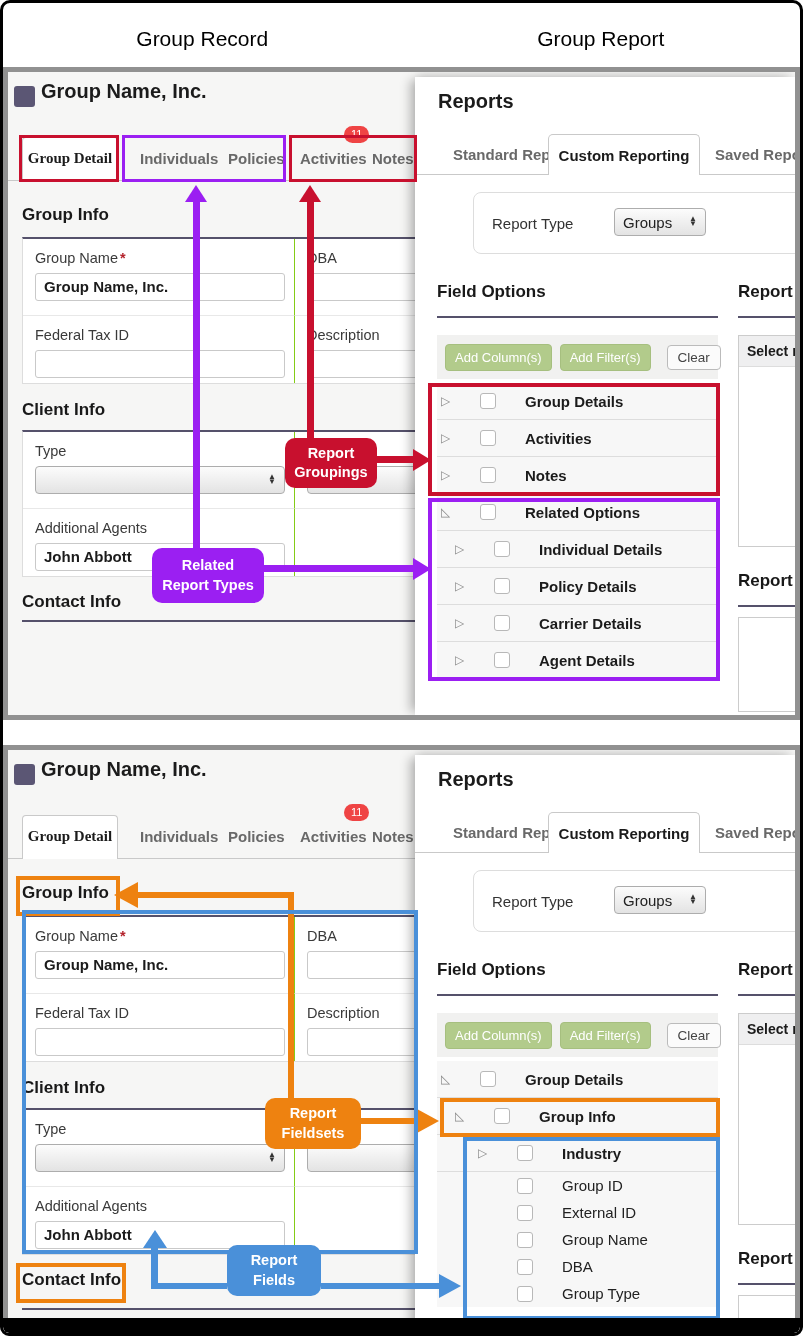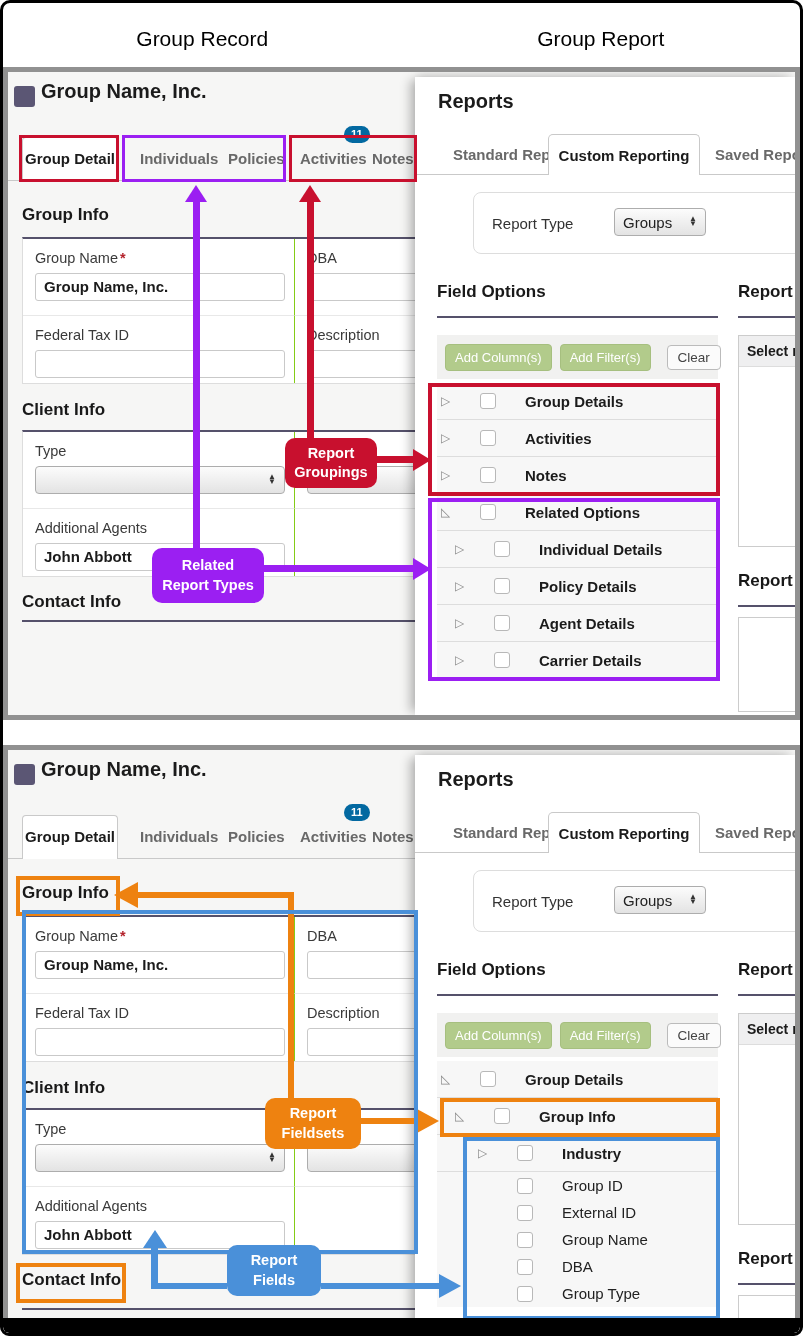--- a/index.html
+++ b/index.html
@@ -13,23 +13,23 @@
   .c1{top:64px;height:653px;}
   .c2{top:742px;height:578px;border-bottom:none;}
   
   .record-app{position:absolute;inset:0;background:#f6f6f5;z-index:1;}
   .sq{position:absolute;left:6px;top:14px;width:21px;height:21px;background:#5b5674;border-radius:3px;}
   .app-title{position:absolute;left:33px;top:8px;font-size:20px;font-weight:bold;color:#1b1b1b;white-space:nowrap;}
   .tabs-row{position:absolute;left:0;top:63px;width:580px;height:46px;}
   .tabs-row .tabline{position:absolute;left:0;right:0;bottom:0;height:1px;background:#c9c9c9;}
   .tabchrome{position:absolute;left:14px;top:2px;width:96px;height:44px;background:#fff;border:1px solid #c9c9c9;border-bottom:none;border-radius:4px 4px 0 0;box-sizing:border-box;}
   .rtab{position:absolute;top:15px;font-size:15px;font-weight:bold;color:#696969;white-space:nowrap;}
-  .rtab.active{color:#1b1b1b;left:14px;width:96px;text-align:center;}
+  .rtab.active{color:#1b1b1b;left:14px;width:96px;text-align:center;font-family:Liberation Serif, serif;}
   .t-ind{left:132px;} .t-pol{left:220px;} .t-act{left:292px;} .t-not{left:364px;}
-  .badge11{position:absolute;left:336px;top:-9px;background:#0369a1;color:#fff;font-size:11px;font-weight:bold;
+  .badge11{position:absolute;left:336px;top:-9px;background:#ef4444;color:#fff;font-size:11px;font-weight:normal;
            padding:1px 7px;border-radius:9px;line-height:15px;}
   .sec-h{position:absolute;font-size:17px;font-weight:bold;color:#191919;white-space:nowrap;}
   .gi-h{left:14px;top:133px;} .ci-h{left:14px;top:328px;} .co-h{left:14px;top:520px;}
   .contact-hr{position:absolute;left:14px;top:548px;width:560px;height:2px;background:#55516b;}
   .c2 .contact-hr{top:558px;}
   .formbox{position:absolute;left:14px;width:560px;background:#fff;border:1px solid #ddd;border-top:2px solid #55516b;
            box-sizing:border-box;display:grid;grid-template-columns:272px 286px;}
   .f1{top:165px;grid-template-rows:76px 68px;}
   .f2{top:358px;grid-template-rows:76px 68px;}
   .cell{padding:11px 12px 6px 12px;box-sizing:border-box;overflow:hidden;}
@@ -240,26 +240,26 @@
               <span class="tlab">Individual Details</span>
             </div>
           <div class="trow b l1">
               <span class="tri c"></span>
               <span class="cb"></span>
               <span class="tlab">Policy Details</span>
             </div>
           <div class="trow b l1">
               <span class="tri c"></span>
               <span class="cb"></span>
+              <span class="tlab">Carrier Details</span>
+            </div>
+          <div class="trow b l1">
+              <span class="tri c"></span>
+              <span class="cb"></span>
               <span class="tlab">Agent Details</span>
-            </div>
-          <div class="trow b l1">
-              <span class="tri c"></span>
-              <span class="cb"></span>
-              <span class="tlab">Carrier Details</span>
             </div>
         </div>
       </div>
 
       <div class="rf-h">Report Filt</div>
       <div class="ubar rf-ubar"></div>
       <div class="selbox">
         <div class="sb-h">Select recor</div>
       </div>
       <div class="rcml-h">Report Col</div>

